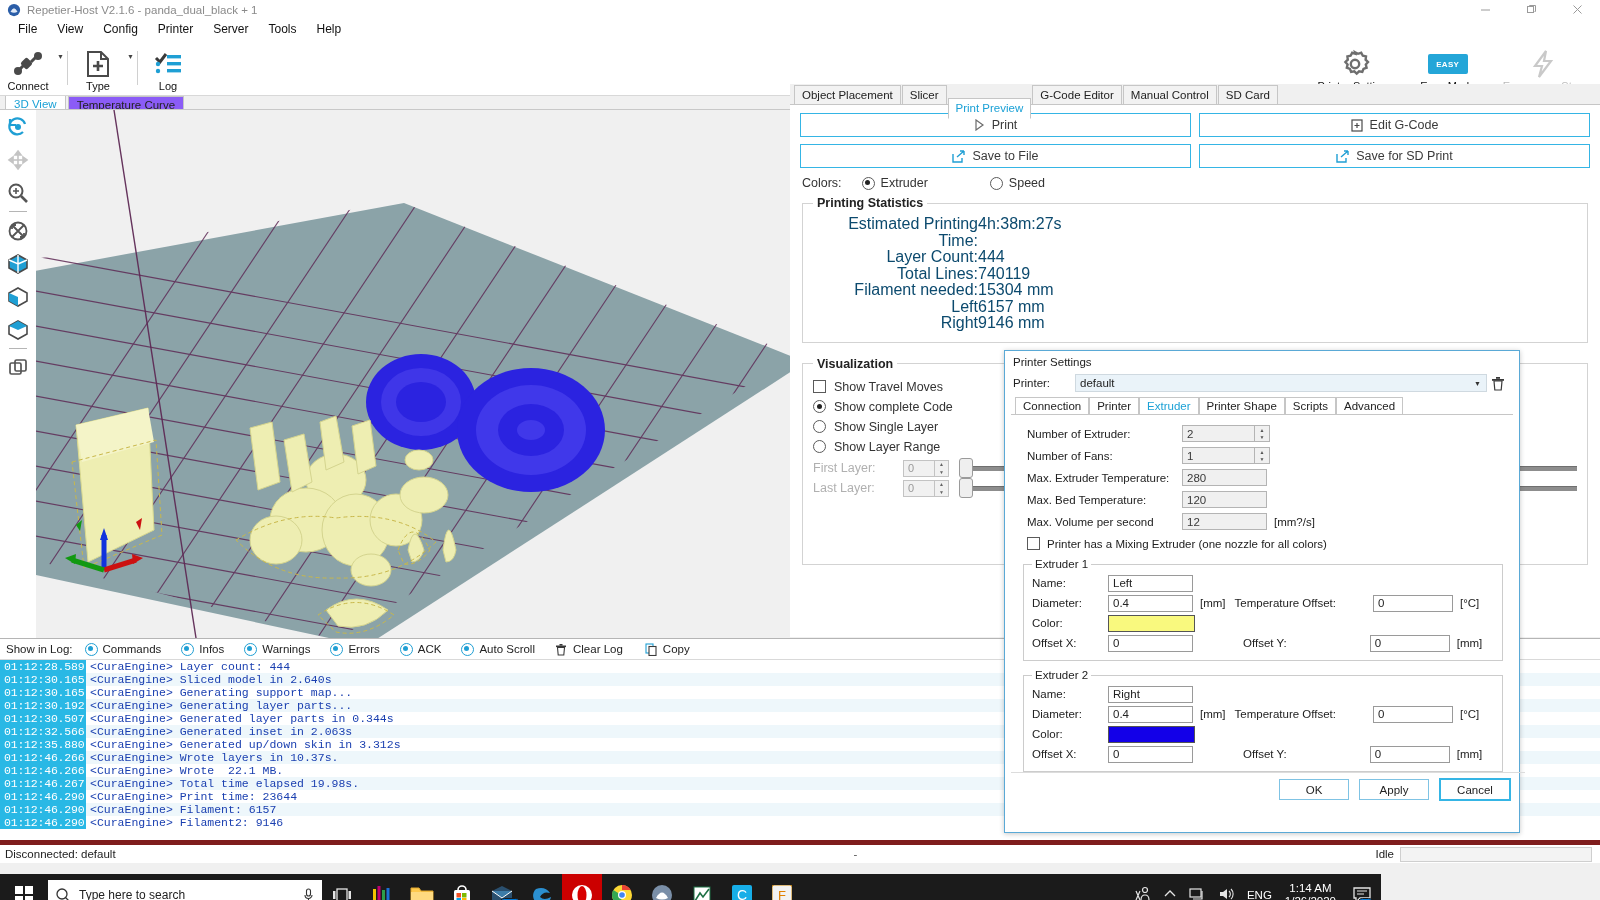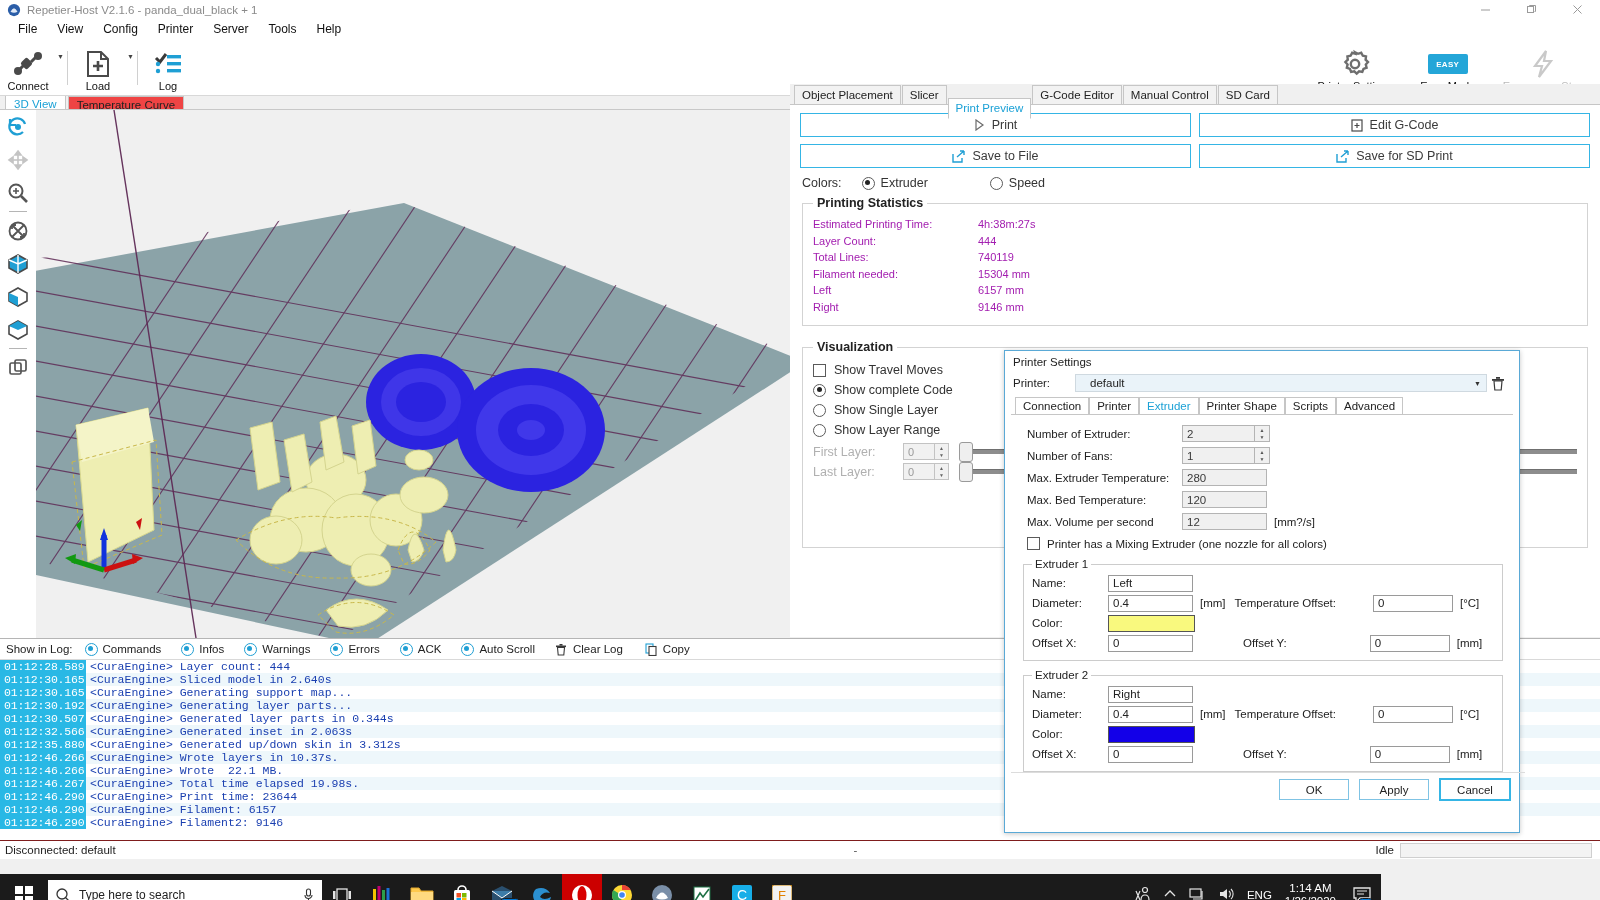--- a/index.html
+++ b/index.html
@@ -38,21 +38,21 @@
     font-size:7px;color:#444;padding-bottom:12px;}
   .tright{margin-left:auto;display:flex;align-items:flex-end;padding-right:6px;}
   .tright .tbtn{min-width:70px;padding:0 10px;}
   .easybox{width:40px;height:20px;background:#24a6d8;border-radius:2px;color:#fff;
     font-size:8px;font-weight:bold;display:flex;align-items:center;justify-content:center;
     letter-spacing:.3px;}
 
   
   .ltabs{height:17px;display:flex;align-items:flex-end;background:#f0f0f0;padding-left:5px;}
   .ltab{height:16px;line-height:16px;padding:0 8px;font-size:11.5px;border:1px solid #c6c6c6;
-    border-bottom:none;background:#ef4444;color:#222;margin-right:2px;}
+    border-bottom:none;background:#8b5cf6;color:#222;margin-right:2px;}
   .ltab.sel{background:#fff;color:#1ba1d6;border-bottom:1px solid #fff;}
 
   
   .view3d{position:absolute;left:0;top:109px;width:790px;height:528px;background:#fff;
     border-top:1px solid #c8c8c8;}
   .vside{position:absolute;left:0;top:0;width:36px;height:528px;background:#fff;}
   .vicon{width:36px;height:33px;display:flex;align-items:center;justify-content:center;}
   .vsep{width:18px;height:1px;background:#b5b5b5;margin:2px auto;}
   .canvas{position:absolute;left:36px;top:0;width:754px;height:528px;overflow:hidden;
     background:#f0f0f0;}
@@ -74,21 +74,21 @@
   .colorsrow .lbl{margin-right:20px;}
   .radio{display:flex;align-items:center;gap:6px;margin-right:62px;font-size:12.5px;color:#333;}
   .rdot{width:11px;height:11px;border:1px solid #5a5a5a;border-radius:50%;background:#fff;
     position:relative;flex:none;}
   .rdot.on::after{content:"";position:absolute;left:2.5px;top:2.5px;width:5px;height:5px;
     border-radius:50%;background:#222;}
   .cbox{width:11px;height:11px;border:1px solid #5a5a5a;background:#fff;flex:none;}
 
   fieldset.grp{border:1px solid #d3d3d3;margin:4px 2px 0 2px;padding:6px 10px 10px 10px;}
   fieldset.grp > legend{font-size:12.5px;color:#222;padding:0 4px;font-weight:bold;}
-  .statrow{display:flex;font-size:11px;color:#a21caf;line-height:16.5px;}
+  .statrow{display:flex;font-size:16px;color:#0c4a6e;line-height:16.5px;text-align:right;}
   .statrow .k{width:165px;}
   .vizitem{display:flex;align-items:center;gap:8px;font-size:12.5px;color:#333;
     line-height:20px;}
   .layerrow{display:flex;align-items:center;gap:10px;margin-top:3px;color:#b0b0b0;
     font-size:12.5px;}
   .layerrow .lk{width:80px;}
   .spin{width:46px;height:17px;border:1px solid #c3c3c3;background:#f1f1f1;display:flex;
     align-items:center;font-size:11px;color:#9a9a9a;padding-left:4px;box-sizing:border-box;}
   .spinbtns{margin-left:auto;width:13px;height:15px;border-left:1px solid #c3c3c3;
     display:flex;flex-direction:column;background:#f1f1f1;}
@@ -115,35 +115,35 @@
     font-size:11.5px;}
   .logline{display:flex;height:13px;line-height:13px;}
   .logline .ts{width:86px;background:#29b8e5;color:#fff;padding-left:4px;box-sizing:border-box;
     letter-spacing:-.2px;}
   .logline .msg{padding-left:4px;color:#1a3fb0;white-space:pre;}
   .logline.alt{background:#eef7fb;}
   .logline.alt .msg{background:#eef7fb;}
 
   
   .statusbar{position:absolute;left:0;top:840px;width:1600px;height:18px;background:#fff;
-    border-top:1px solid #7f1d1d;display:flex;align-items:center;font-size:11.5px;color:#222;}
+    border-top:5px solid #7f1d1d;display:flex;align-items:center;font-size:11.5px;color:#222;}
   .statusbar .s1{padding-left:5px;}
   .statusbar .s2{margin-left:738px;color:#555;}
   .statusbar .s3{margin-left:auto;margin-right:6px;}
   .statusbar .pbar{width:190px;height:13px;border:1px solid #cfcfcf;background:#f3f3f3;
     margin-right:8px;}
 
   
   .dlg{position:absolute;left:1004px;top:350px;width:514px;height:481px;background:#fff;
     border:1px solid #5aa9d6;box-shadow:0 1px 5px rgba(0,0,0,.22);}
   .dlg .dtitle{font-size:11.5px;color:#222;padding:5px 0 0 8px;}
   .prow{display:flex;align-items:center;padding:6px 10px 2px 8px;}
   .prow .pk{font-size:11.5px;color:#222;width:62px;}
   .combo{flex:1;height:18px;background:#eaf3f9;border:1px solid #cfd9e0;display:flex;
-    align-items:center;font-size:11.5px;color:#222;padding-left:14px;box-sizing:border-box;}
+    align-items:center;font-size:11.5px;color:#222;padding-left:4px;box-sizing:border-box;}
   .combo .ar{margin-left:auto;margin-right:5px;font-size:7px;color:#333;}
   .trash{width:22px;display:flex;justify-content:center;align-items:center;}
   .dtabs{display:flex;align-items:flex-end;padding-left:10px;height:17px;margin-top:3px;}
   .dtab{height:16px;line-height:16px;padding:0 7px;font-size:11.5px;border:1px solid #c6c6c6;
     border-bottom:none;background:#fff;color:#222;}
   .dtab.sel{color:#1ba1d6;}
   .dcontent{border-top:1px solid #c6c6c6;margin:0 6px;padding:8px 0 0 0;height:392px;
     box-sizing:border-box;position:relative;}
   .frow{display:flex;align-items:center;height:21px;margin-bottom:1px;padding-left:16px;}
   .frow .fk{font-size:11.5px;color:#222;width:155px;}
@@ -249,21 +249,21 @@
     <div class="tcaret">▼</div>
     <div class="tsep"></div>
     <div class="tbtn">
       <div class="ic">
         <svg width="26" height="28" viewBox="0 0 26 28">
           <path d="M3 2 H16 L23 9 V26 H3 Z" fill="#fff" stroke="#4a4a4a" stroke-width="2"></path>
           <path d="M16 2 V9 H23" fill="none" stroke="#4a4a4a" stroke-width="2"></path>
           <path d="M13 11 V21 M8 16 H18" stroke="#4a4a4a" stroke-width="2.6"></path>
         </svg>
       </div>
-      <div class="lb">Load</div>
+      <div class="lb">Type</div>
     </div>
     <div class="tcaret">▼</div>
     <div class="tsep"></div>
     <div class="tbtn">
       <div class="ic">
         <svg width="28" height="26" viewBox="0 0 28 26">
           <path d="M2 7 L6 11 L12 3" stroke="#3a3a3a" stroke-width="3" fill="none"></path>
           <rect x="13" y="4" width="14" height="3.4" fill="#1f9fd4"></rect>
           <rect x="13" y="11" width="14" height="3.4" fill="#1f9fd4"></rect>
           <rect x="13" y="18" width="14" height="3.4" fill="#1f9fd4"></rect>

